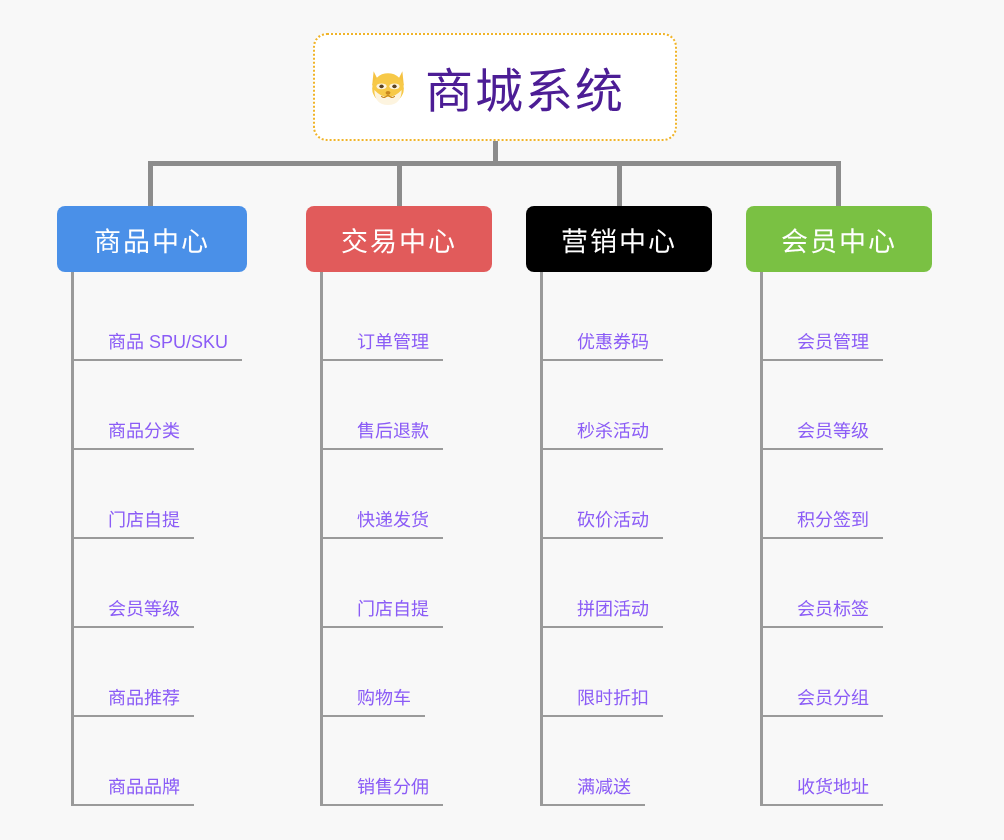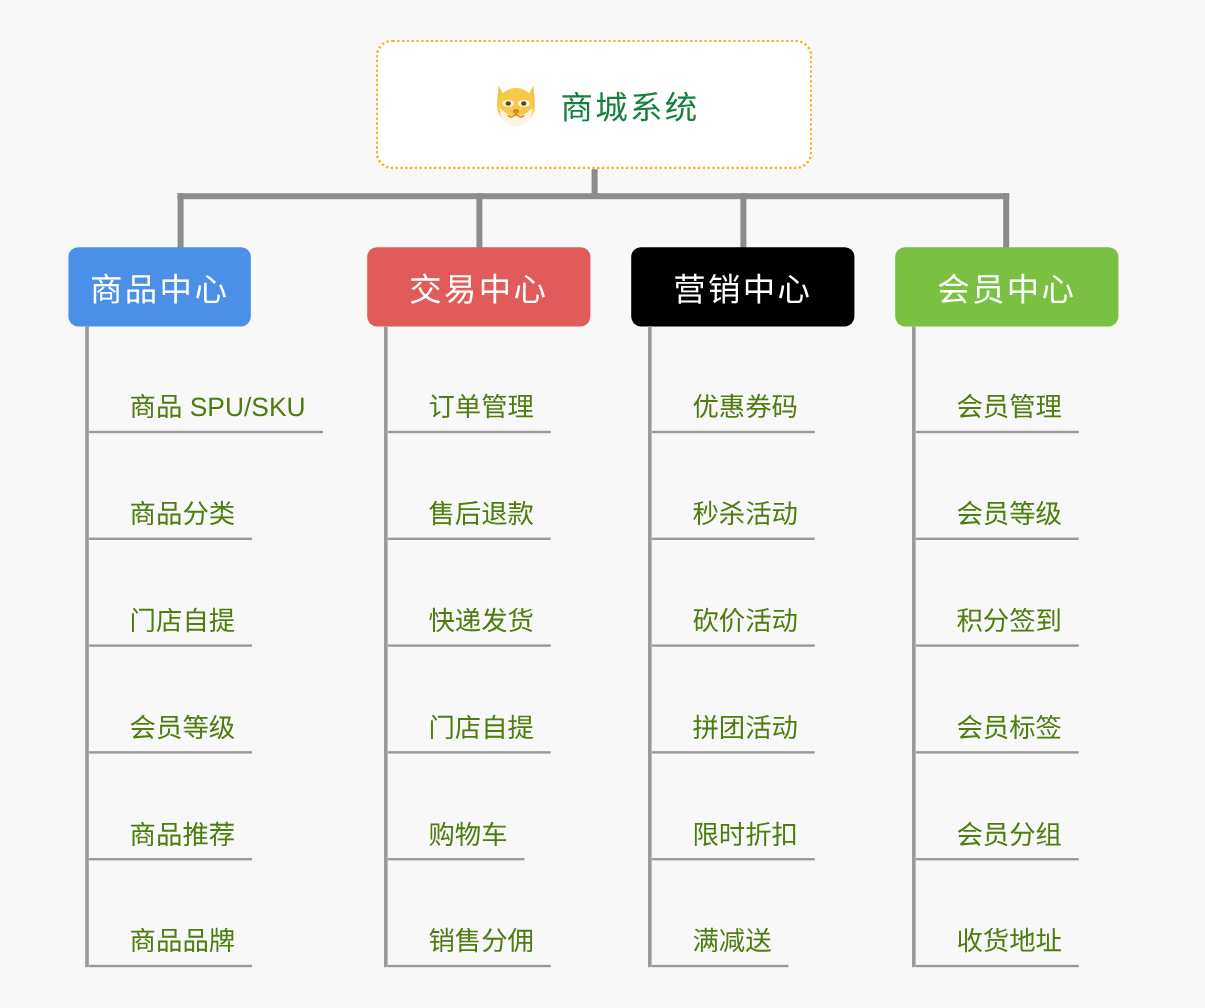--- a/index.html
+++ b/index.html
@@ -40,22 +40,22 @@
   }
   .root-emoji {
     font-size: 40px;
     line-height: 1;
     display: block;
     width: 46px;
     height: 46px;
   }
   .root-emoji svg { display: block; }
   .root-title {
-    font-size: 27px;
-    color: #15803d;
+    font-size: 48px;
+    color: #4c1d95;
     letter-spacing: 2px;
     white-space: nowrap;
   }
 
   
   .conn {
     position: absolute;
     background: #8c8c8c;
   }
   .conn-v { width: 5px; }
@@ -86,22 +86,22 @@
     border-left: 3px solid #9a9a9a;
   }
   .leaf-item {
     height: 89px;
     display: flex;
     flex-direction: column;
     justify-content: flex-end;
     align-items: flex-start;
   }
   .leaf-label {
-    font-size: 22px;
-    color: #4d7c0f;
+    font-size: 18px;
+    color: #8b5cf6;
     white-space: nowrap;
     padding: 0 14px 6px 14px;
     border-bottom: 2px solid #9a9a9a;
     margin-left: -20px;
     padding-left: 34px;
   }
 </style>
 </head>
 <body>
 
@@ -128,21 +128,21 @@
 
   <div class="conn conn-v" style="left:493px; top:141px; height:24px;"></div>
   <div class="conn conn-h" style="left:148px; top:161px; width:693px;"></div>
   <div class="conn conn-v" style="left:148px; top:161px; height:47px;"></div>
   <div class="conn conn-v" style="left:397px; top:161px; height:47px;"></div>
   <div class="conn conn-v" style="left:617px; top:161px; height:47px;"></div>
   <div class="conn conn-v" style="left:836px; top:161px; height:47px;"></div>
 
   <div id="columns-root">
       <div class="column" style="left: 57px;">
-        <div class="cat-box" style="width: 152px; background: rgb(74, 144, 232);">
+        <div class="cat-box" style="width: 190px; background: rgb(74, 144, 232);">
           <span>商品中心</span>
         </div>
         <div class="leaf-list">
           <div class="leaf-item">
             <span class="leaf-label">商品 SPU/SKU</span>
           </div>
           <div class="leaf-item">
             <span class="leaf-label">商品分类</span>
           </div>
           <div class="leaf-item">

